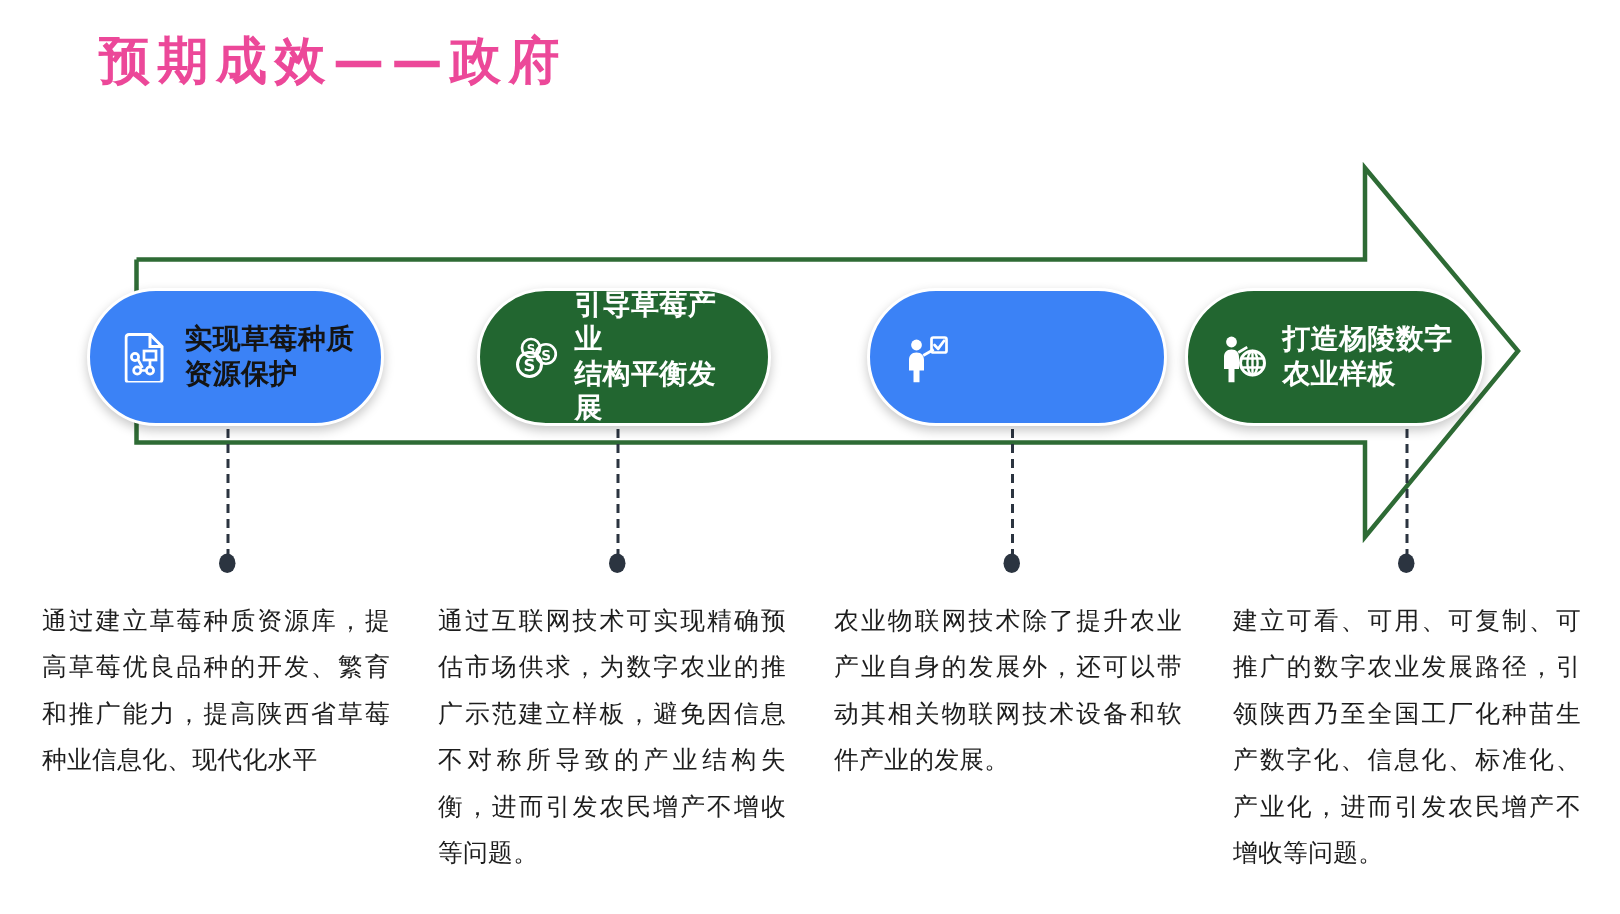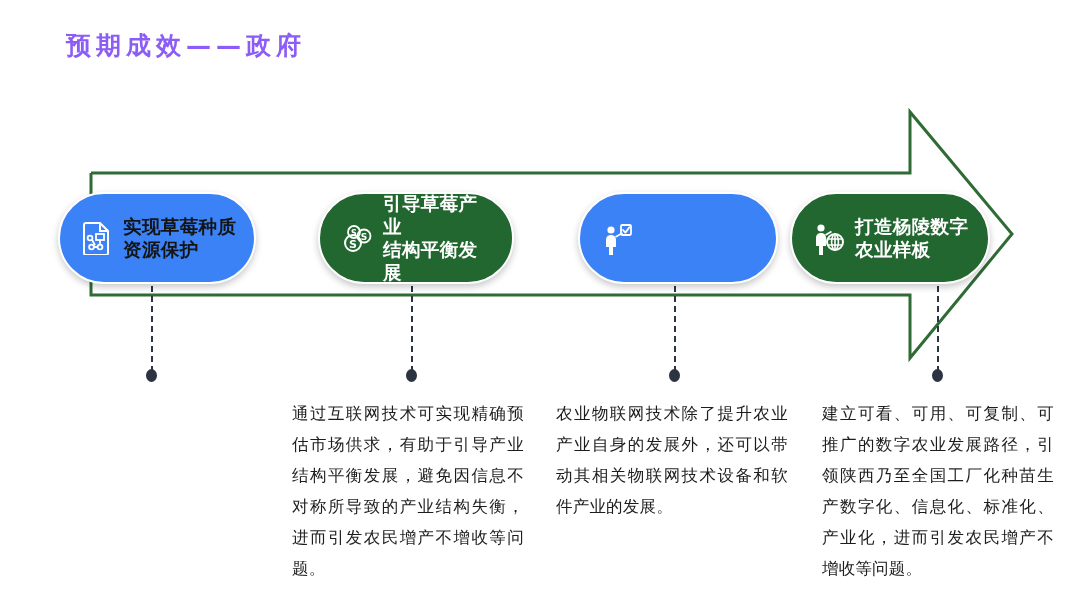--- a/index.html
+++ b/index.html
@@ -6,22 +6,22 @@
   body{
     width:1080px;height:609px;
     background:#ffffff;
     font-family:"Liberation Sans","DejaVu Sans",sans-serif;
     overflow:hidden;position:relative;
   }
   #slide{position:absolute;inset:0;}
 
   
   .title{
-    position:absolute;left:66px;top:29px;
-    font-size:25px;font-weight:bold;color:#8b5cf6;
+    position:absolute;left:66px;top:18px;
+    font-size:34px;font-weight:bold;color:#ec4899;
     letter-spacing:5px;white-space:nowrap;
     font-family:"DejaVu Sans","Liberation Sans",sans-serif;
   }
 
   
   .arrow-layer{position:absolute;left:0;top:0;width:1080px;height:609px;}
 
   
   .pill{
     position:absolute;
@@ -152,17 +152,18 @@
         <path d="M12.5 14 l6 -3.6" stroke="#fff" stroke-width="1.8" fill="none"></path>
         <circle cx="22" cy="21" r="8" fill="none" stroke="#fff" stroke-width="2"></circle>
         <ellipse cx="22" cy="21" rx="3.4" ry="8" fill="none" stroke="#fff" stroke-width="1.6"></ellipse>
         <path d="M14.4 18 h15.2 M14.4 24 h15.2 M22 13 v16" fill="none" stroke="#fff" stroke-width="1.6"></path>
       </svg>
     </span>
     <span class="ptext">打造杨陵数字
 农业样板</span>
   </div>
 
-  <div class="para" id="para2">通过互联网技术可实现精确预估市场供求，有助于引导产业结构平衡发展，避免因信息不对称所导致的产业结构失衡，进而引发农民增产不增收等问题。</div>
+  <div class="para" id="para1">通过建立草莓种质资源库，提高草莓优良品种的开发、繁育和推广能力，提高陕西省草莓种业信息化、现代化水平</div>
+  <div class="para" id="para2">通过互联网技术可实现精确预估市场供求，为数字农业的推广示范建立样板，避免因信息不对称所导致的产业结构失衡，进而引发农民增产不增收等问题。</div>
   <div class="para" id="para3">农业物联网技术除了提升农业产业自身的发展外，还可以带动其相关物联网技术设备和软件产业的发展。</div>
   <div class="para" id="para4">建立可看、可用、可复制、可推广的数字农业发展路径，引领陕西乃至全国工厂化种苗生产数字化、信息化、标准化、产业化，进而引发农民增产不增收等问题。</div>
 
 </div>
 
 </body></html>

